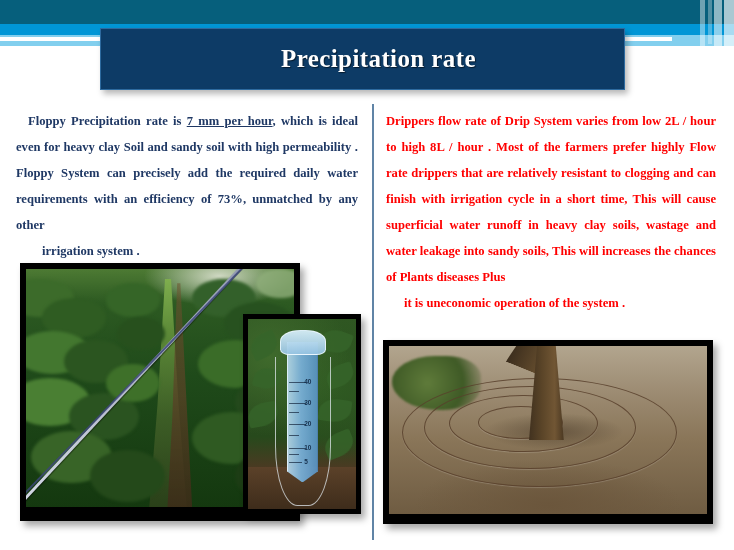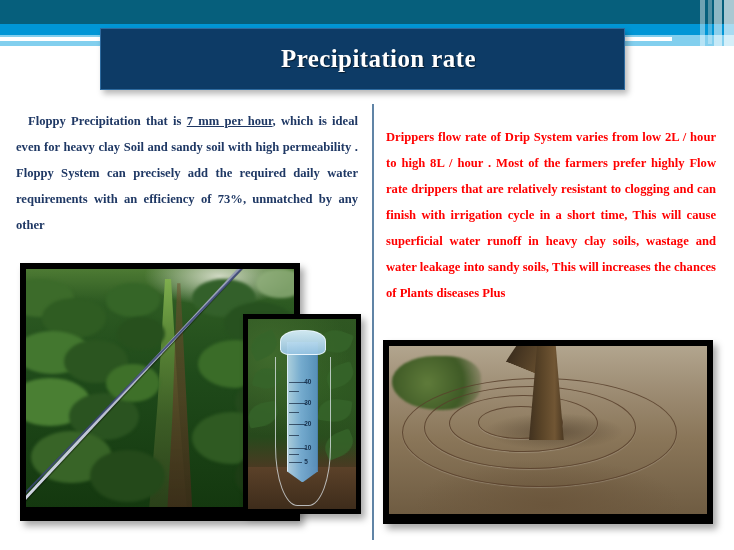--- a/index.html
+++ b/index.html
@@ -95,21 +95,21 @@
     line-height: 26px;
     text-align: justify;
     font-family: "Liberation Serif", "DejaVu Serif", serif;
   }
   #left-paragraph {
     left: 16px; top: 108px;
     width: 342px;
     color: #1f3864;
   }
   #right-paragraph {
-    left: 386px; top: 124px;
+    left: 386px; top: 108px;
     width: 330px;
     color: #ff0000;
   }
   .lead-indent { padding-left: 12px; }
   .underline-em { text-decoration: underline; }
 
   
   .photo-frame {
     position: absolute;
     background: #000000;
@@ -309,25 +309,27 @@
   <div class="vstripe vs4"></div>
 </div>
 
 <div id="title-banner">
   <span id="title-text">Precipitation rate</span>
 </div>
 
 <div id="column-divider"></div>
 
 <div id="left-paragraph" class="column-text">
-  <span class="lead-indent">Floppy Precipitation that is </span><span class="underline-em">7 mm per hour</span><span>, which is ideal even for heavy clay Soil and sandy soil with high permeability . Floppy System can precisely add the required daily water requirements with an efficiency of 73%, unmatched by any other</span>
+  <span class="lead-indent">Floppy Precipitation rate is </span><span class="underline-em">7 mm per hour</span><span>, which is ideal even for heavy clay Soil and sandy soil with high permeability . Floppy System can precisely add the required daily water requirements with an efficiency of 73%, unmatched by any other</span>
+  <div style="text-align:left;padding-left:26px;">irrigation system .</div>
 </div>
 
 <div id="right-paragraph" class="column-text">
   <span>Drippers flow rate of Drip System  varies  from low 2L / hour  to high 8L / hour . Most of the farmers prefer  highly  Flow  rate  drippers  that  are relatively resistant to clogging and can finish with irrigation cycle in a short time, This will cause superficial  water  runoff  in  heavy  clay  soils, wastage and water leakage into sandy soils, This will  increases the chances of Plants diseases Plus</span>
+  <div style="text-align:left;padding-left:18px;">it is uneconomic operation of  the system .</div>
 </div>
 
 <div id="photo-orchard" class="photo-frame">
   <div class="photo-inner">
     <div class="orchard-sky"></div>
     <div class="orchard-row-gap"></div>
     <div class="orchard-dirt"></div>
 
     <div class="canopy" style="left:-8%;top:4%;width:26%;height:16%;background:#3c6b2a;"></div>
     <div class="canopy" style="left:6%;top:12%;width:24%;height:17%;background:#2f5c22;"></div>

